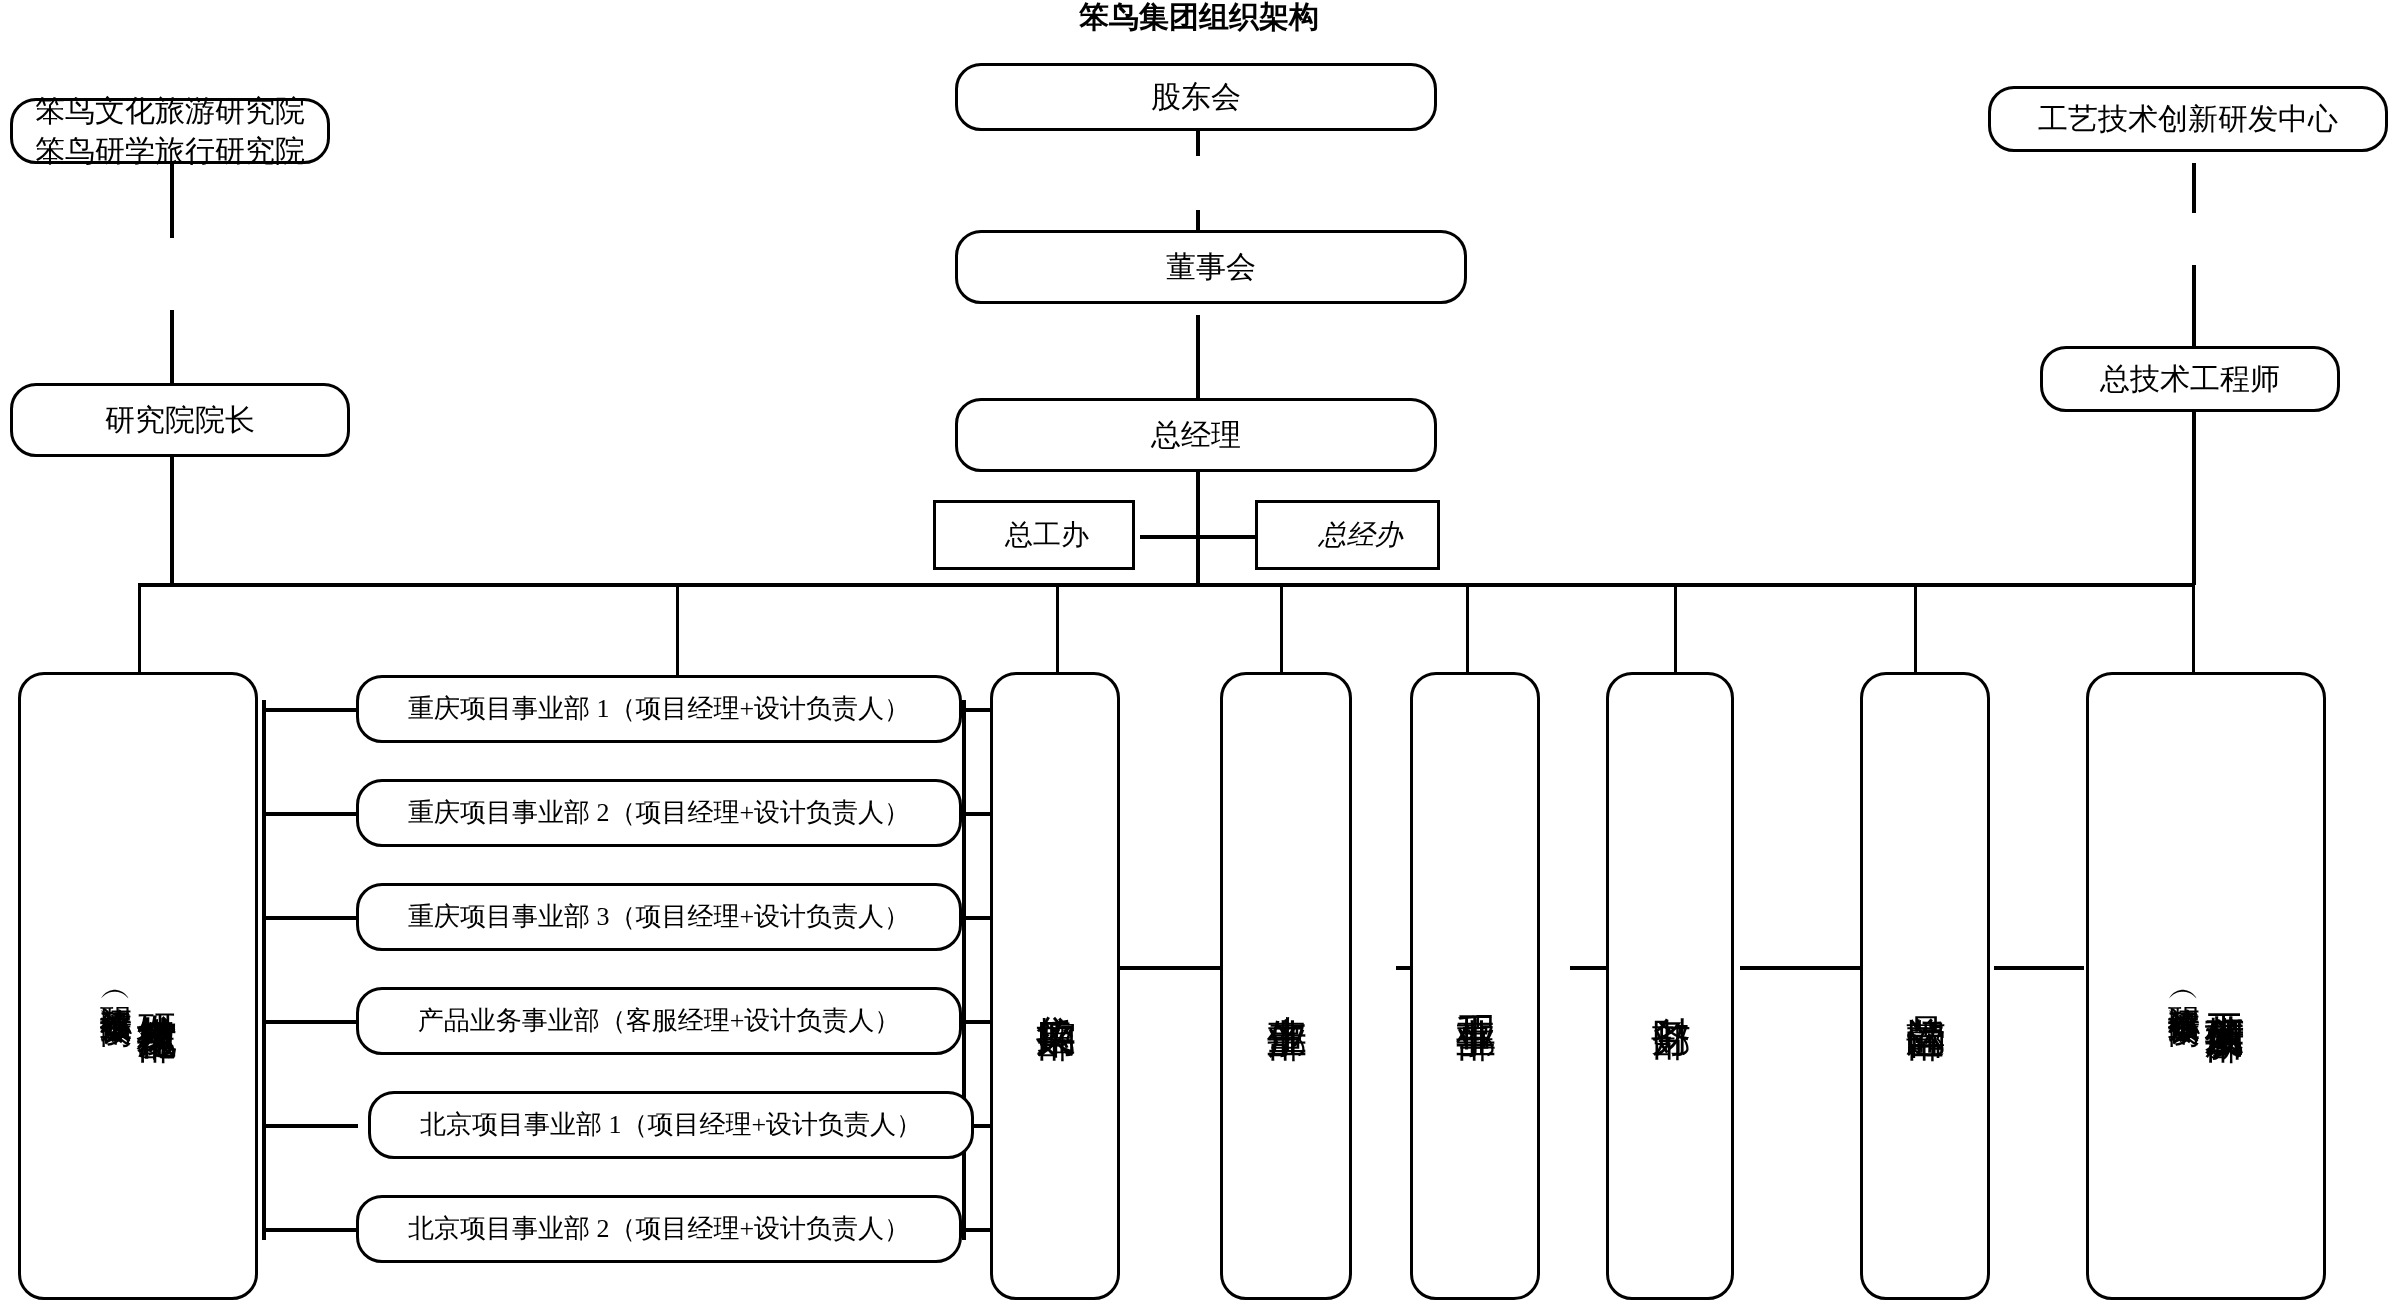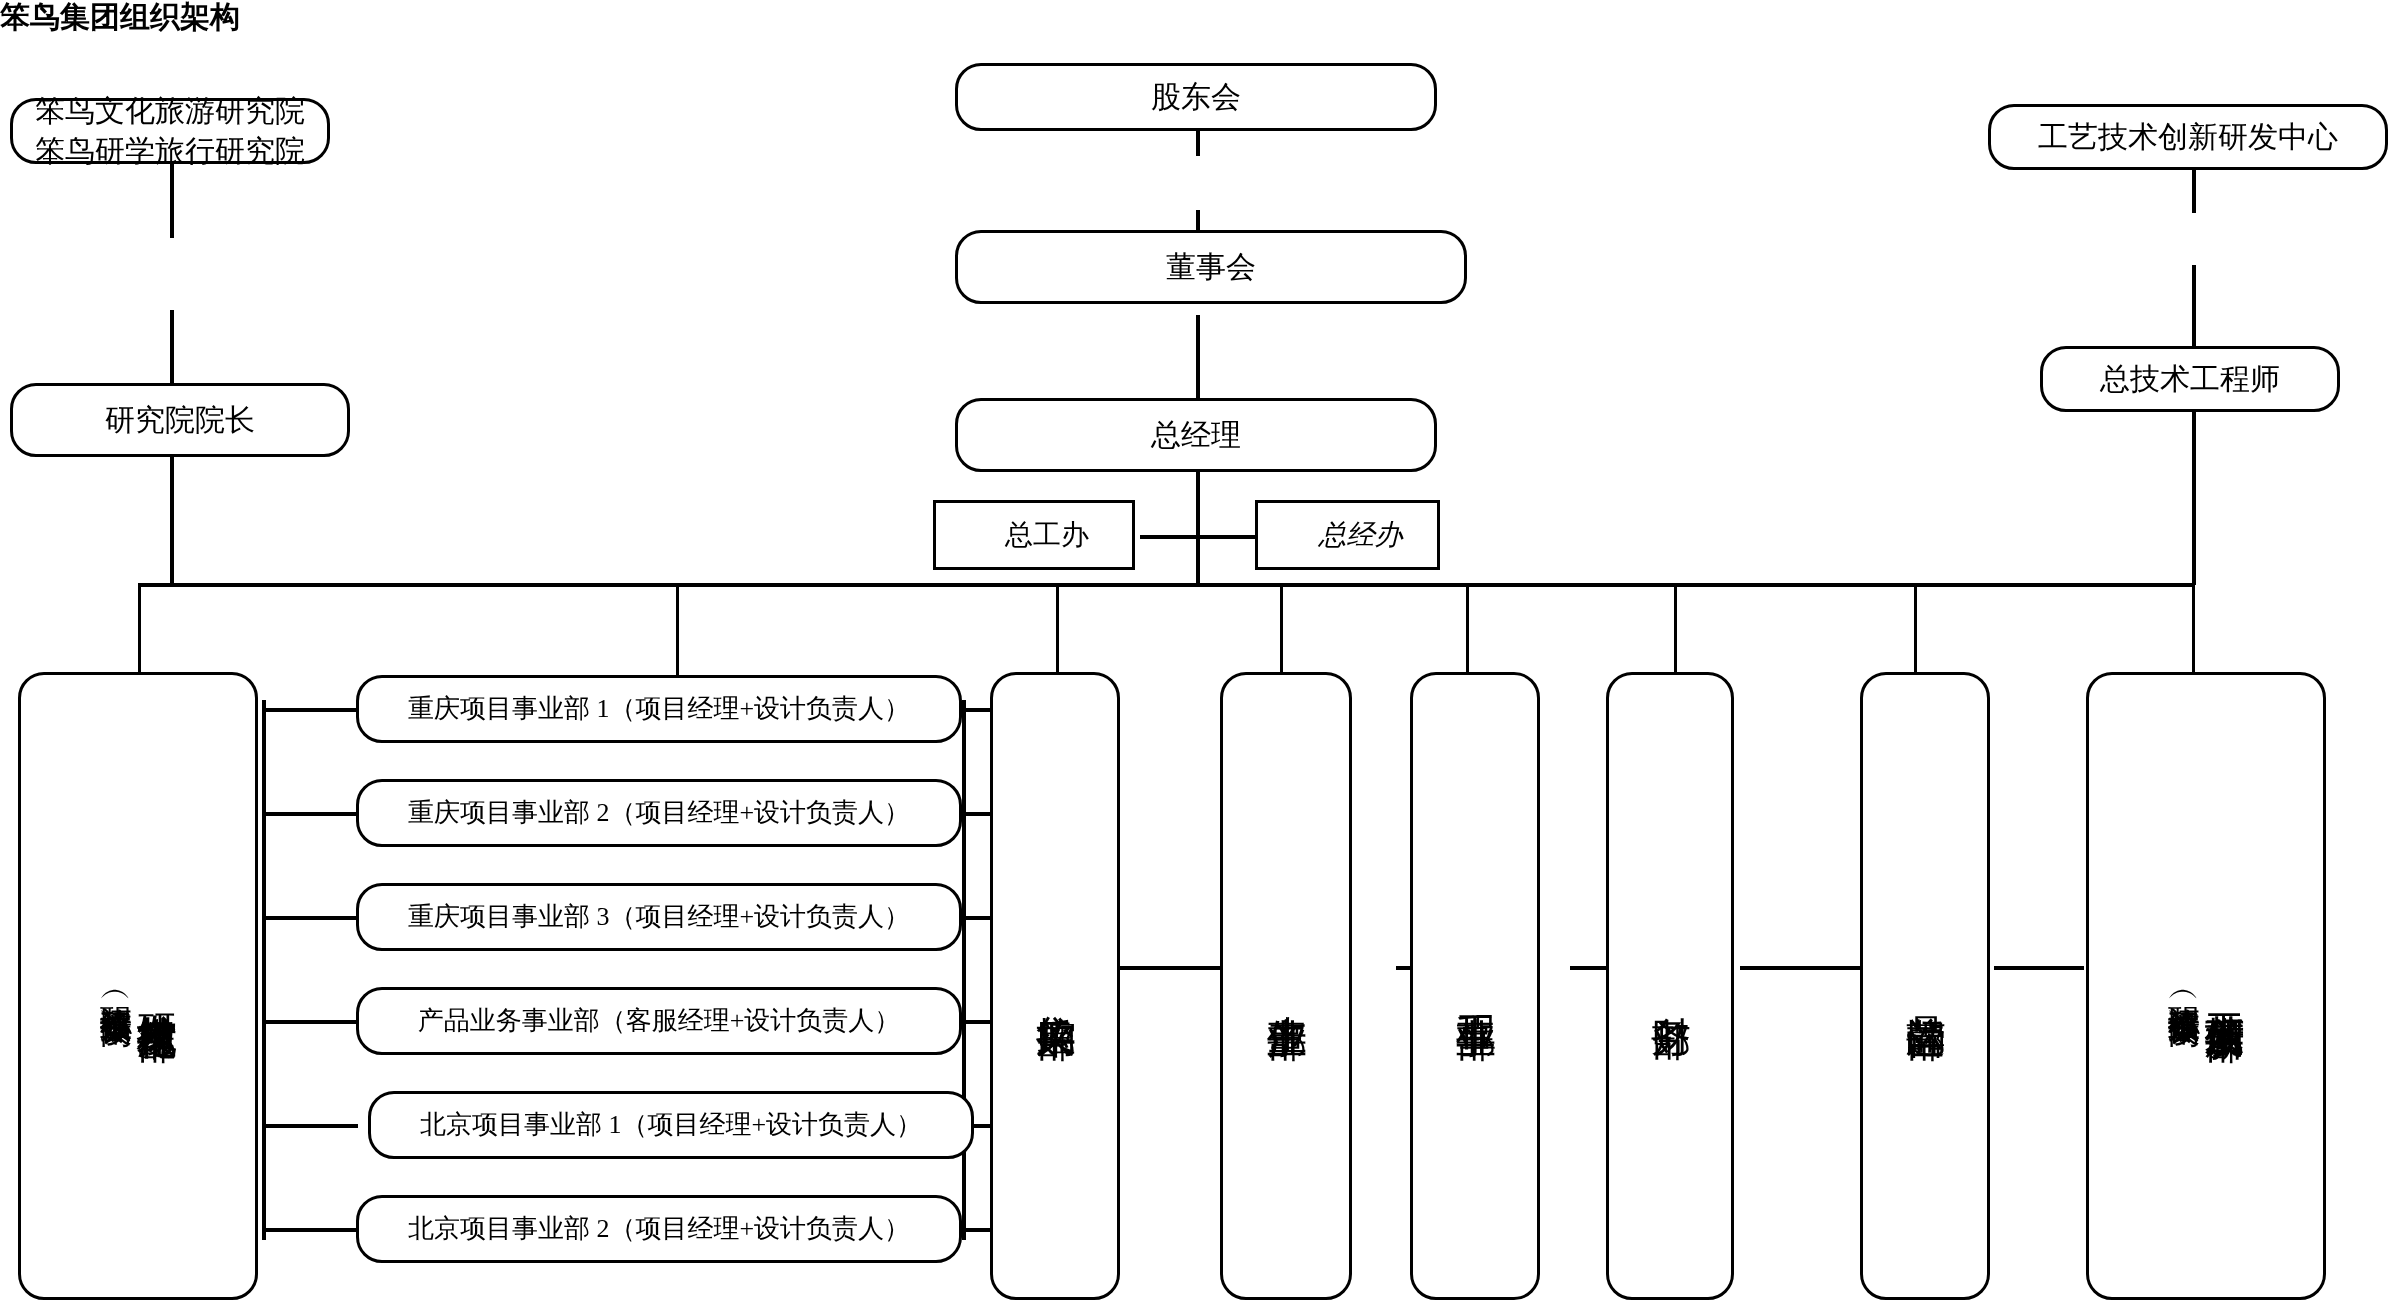--- a/index.html
+++ b/index.html
@@ -80,20 +80,21 @@
   .ln.v{ width:4px; }
   .ln.h{ height:4px; }
   .ln.thin.v{ width:3px; }
 
   
   #title{
     position:absolute;
     left:0;
     top:0;
     width:2398px;
+    text-align:center;
     font-size:30px;
     font-weight:bold;
     font-family:"Liberation Sans","DejaVu Sans",sans-serif;
     line-height:34px;
     z-index:5;
   }
 </style>
 </head>
 <body>
 
@@ -174,21 +175,21 @@
   </div>
 
   <div class="node sharp fs-28" style="left:933px;top:500px;width:202px;height:70px;">
     <span class="lbl">总工办</span>
   </div>
 
   <div class="node sharp fs-28" style="left:1255px;top:500px;width:185px;height:70px;font-style:italic;">
     <span class="lbl">总经办</span>
   </div>
 
-  <div class="node round fs-30" style="left:1988px;top:104px;width:400px;height:66px;">
+  <div class="node round fs-30" style="left:1988px;top:86px;width:400px;height:66px;">
     <span class="lbl">工艺技术创新研发中心</span>
   </div>
 
   <div class="node round fs-30" style="left:2040px;top:335px;width:300px;height:66px;margin-top:11px;">
     <span class="lbl">总技术工程师</span>
   </div>
 
   <div class="node round vert" style="left:18px;top:672px;width:240px;height:628px;">
     <div class="vcols">
       <span class="lbl note">（评职称设绩效不单设岗）</span>

